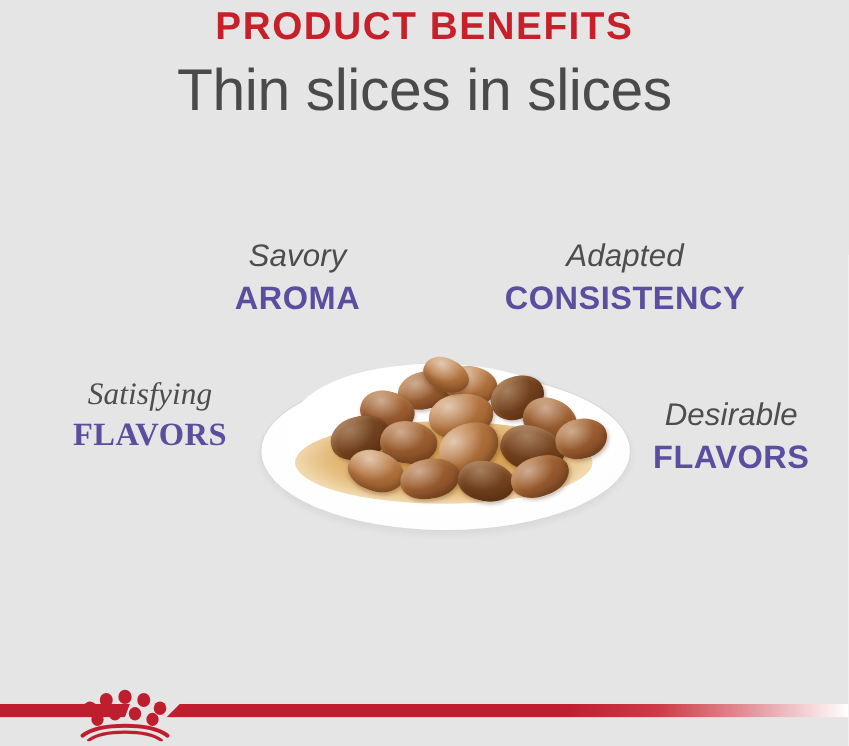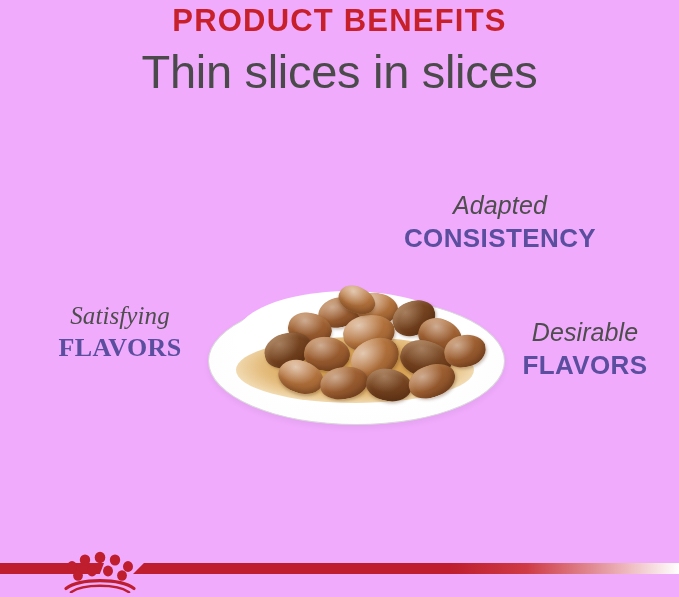--- a/index.html
+++ b/index.html
@@ -12,21 +12,21 @@
     height: 597px;
     position: relative;
     overflow: hidden;
     font-family: "Liberation Sans", sans-serif;
     -webkit-font-smoothing: antialiased;
   }
 
   .page {
     position: absolute;
     inset: 0;
-    background: #f0abfc;
+    background: #e5e5e5;
   }
 
   
   .header {
     position: absolute;
     top: 0;
     left: 0;
     width: 679px;
     text-align: center;
   }
@@ -184,20 +184,24 @@
 </head>
 <body>
 
 <div class="page">
 
   <div class="header">
     <div class="title-eyebrow">PRODUCT BENEFITS</div>
     <div class="title-main">Thin slices in slices</div>
   </div>
 
+  <div class="benefit benefit-aroma">
+    <span class="adj">Savory</span>
+    <span class="noun">AROMA</span>
+  </div>
 
   <div class="benefit benefit-consistency">
     <span class="adj">Adapted</span>
     <span class="noun">CONSISTENCY</span>
   </div>
 
   <div class="benefit benefit-texture">
     <span class="adj">Satisfying</span>
     <span class="noun">FLAVORS</span>
   </div>

